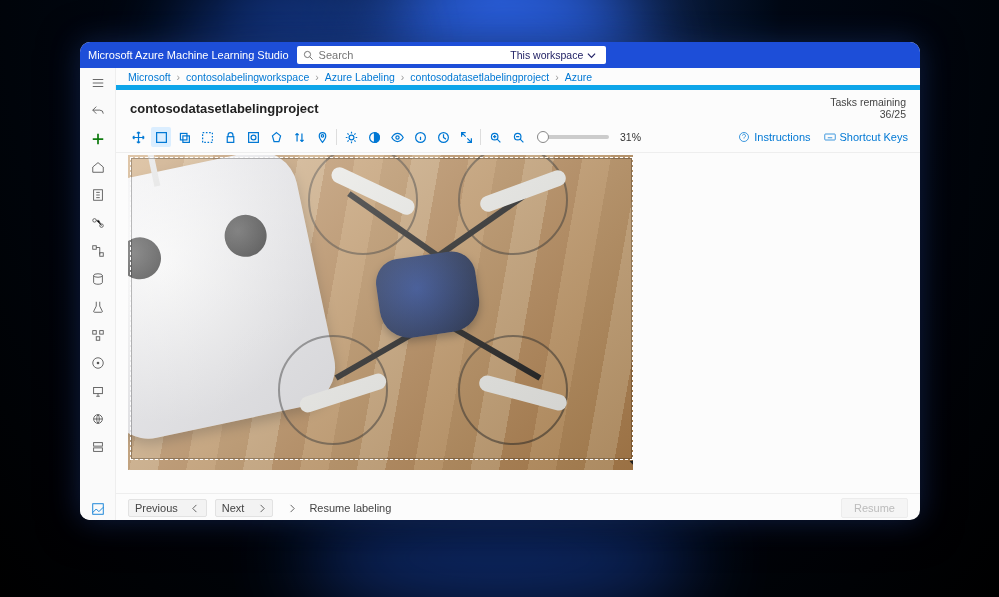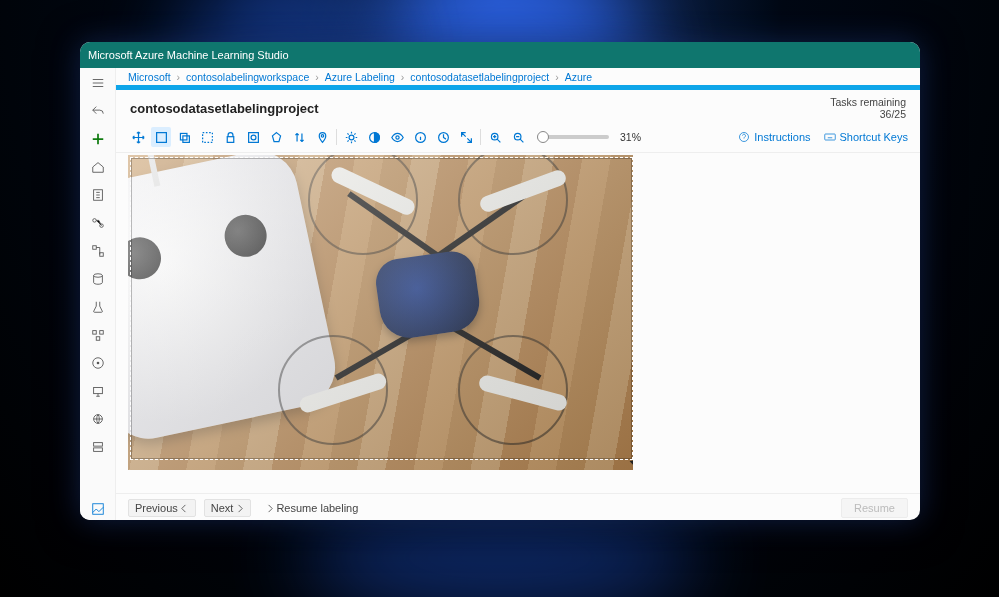--- a/index.html
+++ b/index.html
@@ -26,21 +26,21 @@
     border-radius: 10px;
     box-shadow: 0 0 30px rgba(60,120,255,0.25), 0 4px 40px rgba(0,0,0,0.6);
     overflow: hidden;
     display: flex;
     flex-direction: column;
   }
 
   
   .titlebar {
     height: 26px;
-    background: #0f766e;
+    background: #1d4ed8;
     color: #fff;
     display: flex;
     align-items: center;
     gap: 8px;
     padding: 0 8px;
     font-size: 11px;
   }
   .title-text { white-space: nowrap; }
   .searchwrap {
     flex: 1;
@@ -211,36 +211,49 @@
   .swatch{width:13px;height:13px;background:#5a2fbf;}
   .tagname{flex:1;}
   .tagcount{font-size:10.5px;color:#666;display:flex;align-items:center;gap:3px;}
   .tagcount svg{width:11px;height:11px;}
 
   .footer{
     display:flex; align-items:center; gap:8px;
     padding:4px 12px 2px 12px; font-size:11px; color:#444;
     border-top:1px solid #eee;
   }
-  .footer .fbtn{display:flex;align-items:center;gap:2px;cursor:pointer;padding:2px 6px;background:#f3f3f3;border:1px solid #e2e2e2;border-radius:2px;}
+  .footer .fbtn{display:flex;align-items:center;gap:13px;cursor:pointer;padding:2px 6px;background:#f3f3f3;border:1px solid #e2e2e2;border-radius:2px;}
   .footer .fbtn.plain{background:transparent;border:none;}
   .footer .fsp{flex:1;}
   .footer .submit{color:#bbb;background:#f5f5f5;padding:3px 12px;border:1px solid #ececec;border-radius:2px;}
 </style>
 </head>
 <body>
 
 <div class="bloom b1"></div>
 <div class="bloom b2"></div>
 <div class="bloom b3"></div>
 
 <div class="window">
 
   <div class="titlebar">
     <span class="title-text">Microsoft Azure Machine Learning Studio</span>
+    <div class="searchwrap">
+      <svg viewBox="0 0 16 16">
+          <circle cx="6.5" cy="6.5" r="4.5" fill="none" stroke="#666" stroke-width="1.3"></circle>
+          <line x1="10" y1="10" x2="14" y2="14" stroke="#666" stroke-width="1.3"></line>
+        </svg>
+      <input placeholder="Search" style="">
+      <span class="scope">
+        <span>This workspace</span>
+        <svg viewBox="0 0 10 10">
+            <path d="M1 3l4 4 4-4" fill="none" stroke="#226" stroke-width="1.3"></path>
+          </svg>
+      </span>
+    </div>
     <div class="spacer"></div>
   </div>
 
   <div class="body">
 
     <div class="rail">
       <div class="ritem">
           <svg viewBox="0 0 16 16">
             <path d="M2 4h12M2 8h12M2 12h12" stroke="#555"></path>
           </svg>

